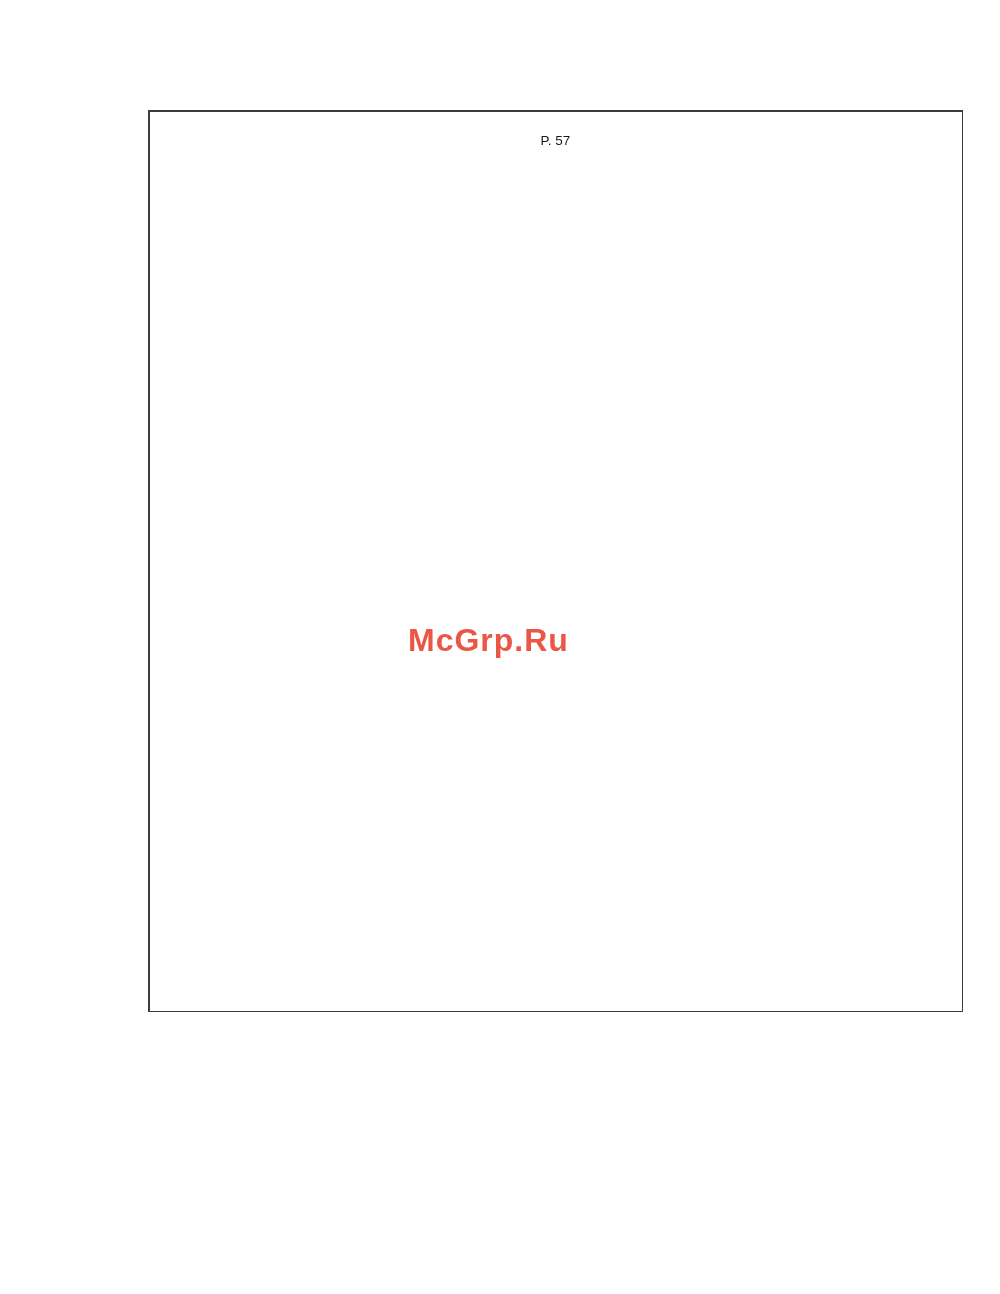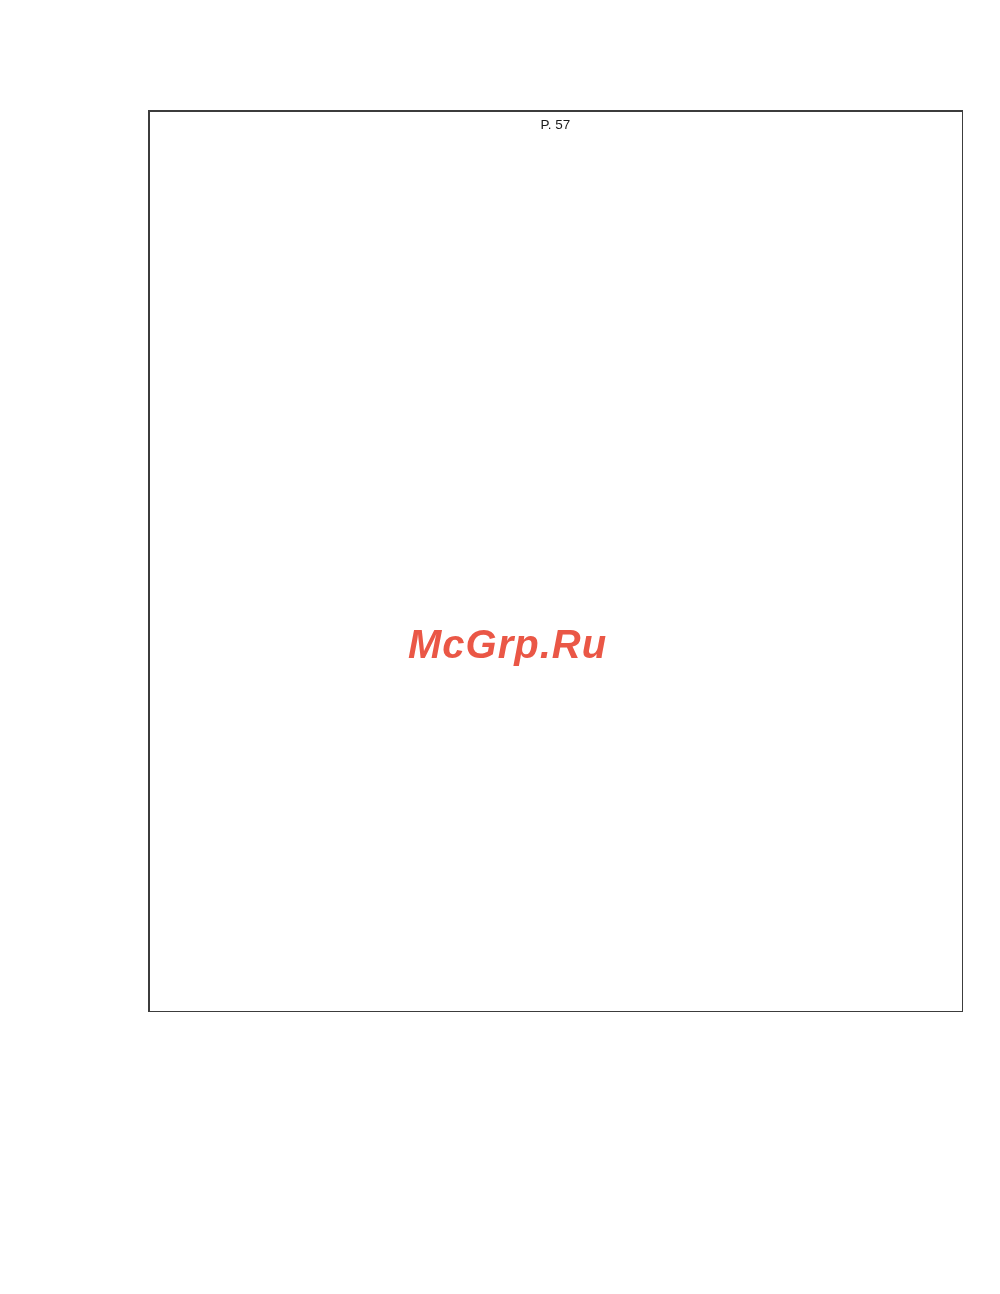--- a/index.html
+++ b/index.html
@@ -32,30 +32,29 @@
     vertical-align: top; text-align: left;
     padding: 6px 7px;
     white-space: pre-line;
   }
   td.cause {
     vertical-align: middle; padding: 4px 9px;
     text-align: justify;
     white-space: pre-line;
   }
   td.remedy { vertical-align: middle; padding: 4px 9px; text-align: left; }
-  td.page  { vertical-align: middle; text-align: center; padding: 4px; font-size: 13.5px; }
+  td.page  { vertical-align: middle; text-align: center; padding: 20px; font-size: 13.5px; }
 
   .watermark {
     position: absolute;
     left: 408px; top: 622px;
-    font-size: 40px; font-weight: bold;
+    font-size: 32px; font-weight: bold;
     color: #e8402d; opacity: 0.88;
     letter-spacing: 1px;
     pointer-events: none;
-    font-style: italic;
   }
 </style>
 </head>
 <body>
 
 <div class="page">
 
   <table class="trouble">
     <colgroup>
       <col style="width:182px">

